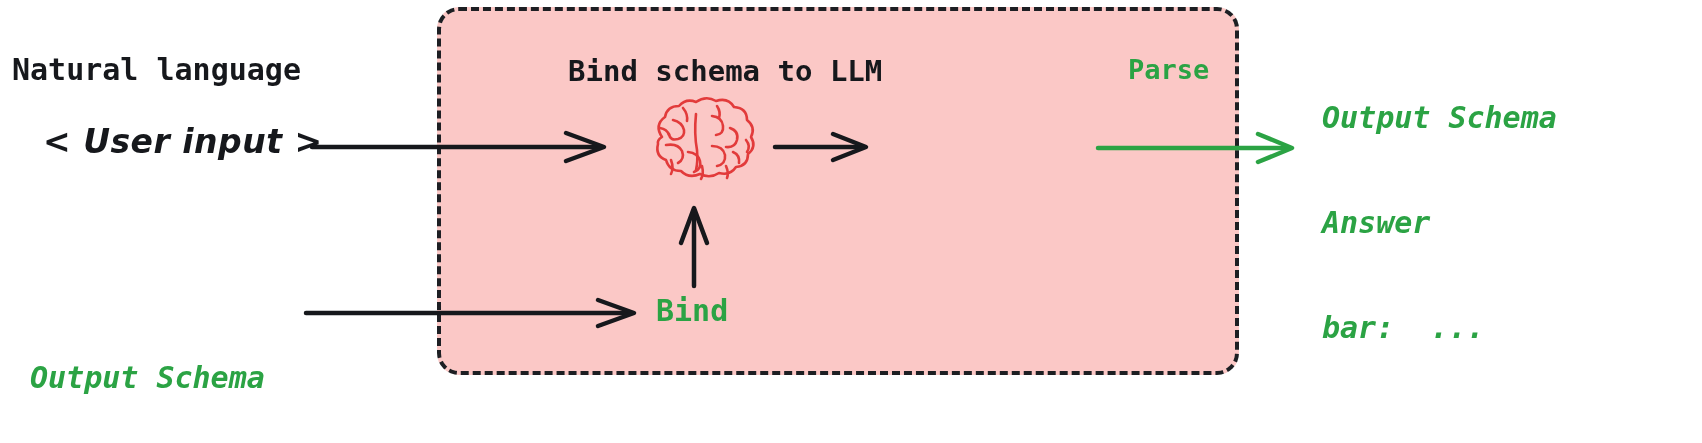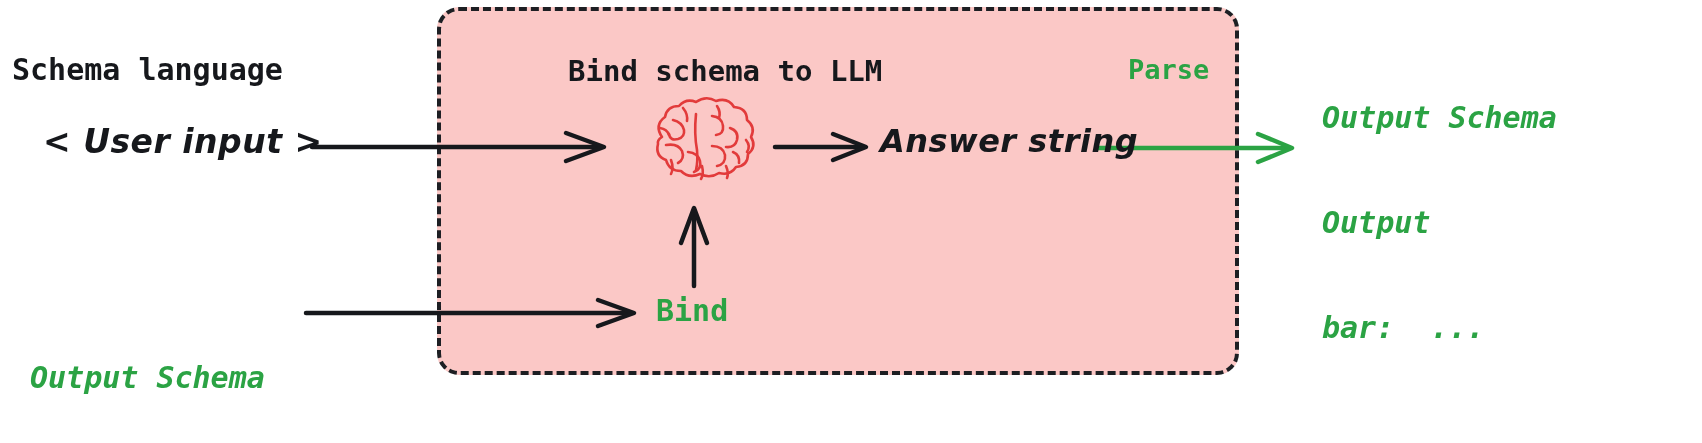--- a/index.html
+++ b/index.html
@@ -140,37 +140,36 @@
       <path d="M306,313 L 630,313" stroke="#16181c" stroke-width="4.5" stroke-linecap="round" fill="none"></path>
       <path d="M598,300 L 634,313 L 598,326" stroke="#16181c" stroke-width="4.5" fill="none" stroke-linecap="round" stroke-linejoin="round"></path>
     </g>
 
     <g>
       <path d="M694,286 L 694,212" stroke="#16181c" stroke-width="4.5" stroke-linecap="round" fill="none"></path>
       <path d="M681,243 L 694,208 L 707,243" stroke="#16181c" stroke-width="4.5" fill="none" stroke-linecap="round" stroke-linejoin="round"></path>
     </g>
   </svg>
 
-  <div class="abs mono" id="label-natural-language">Schema language</div>
+  <div class="abs mono" id="label-natural-language">Natural language</div>
 
   <div class="abs hand" id="label-user-input">&lt; User input &gt;</div>
 
   <div class="abs mono" id="label-bind-schema">Bind schema to LLM</div>
 
   <div class="abs mono-green" id="label-parse">Parse</div>
 
-  <div class="abs hand" id="label-answer-string">Answer string</div>
 
   <div class="abs mono-green" id="label-tool">Bind</div>
 
   <div class="abs mono-green" id="schema-in">
     <span class="schema-block">Output Schema</span>
     
     
   </div>
 
   <div class="abs mono-green" id="schema-out">
     <span class="schema-block">Output Schema</span>
-    <span class="schema-block">Output</span>
+    <span class="schema-block">Answer</span>
     <span class="schema-block">bar:  ...</span>
   </div>
 
 </div>
 
 </body></html>

